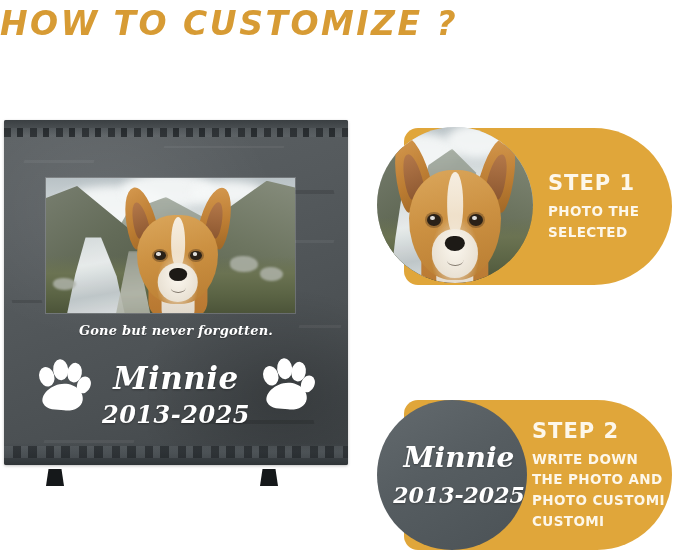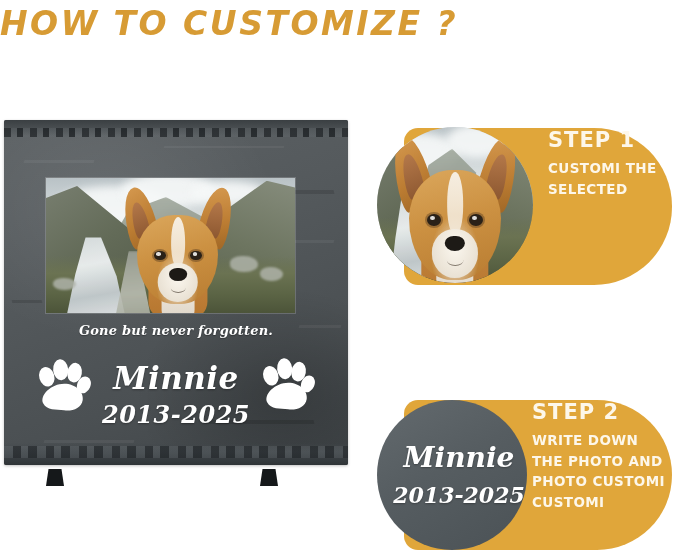--- a/index.html
+++ b/index.html
@@ -391,20 +391,21 @@
   }
 
   .step-text {
     position: absolute;
     left: 140px;
     top: 0;
     width: 124px;
     height: 100%;
     display: flex;
     flex-direction: column;
+    justify-content: center;
     color: #fdf7ea;
   }
   .step-heading {
     font-family: "DejaVu Sans", sans-serif;
     font-weight: bold;
     font-size: 21px;
     letter-spacing: 1px;
     margin-bottom: 6px;
     white-space: nowrap;
   }
@@ -532,21 +533,21 @@
           <div class="muzzle"></div>
           <div class="nose"></div>
           <div class="mouth"></div>
         </div>
       </div>
     </div>
   </div>
 
   <div class="step-text" id="step1-text">
     <div class="step-heading">STEP 1</div>
-    <div class="step-body-line">CUSTOMI THE</div>
+    <div class="step-body-line">PHOTO THE</div>
     <div class="step-body-line">SELECTED</div>
   </div>
 </div>
 
 <div class="step-card" id="step2-card">
 
   <div class="step-circle" id="step2-circle">
     <div id="step2-name">Minnie</div>
     <div id="step2-dates">2013-2025</div>
   </div>

